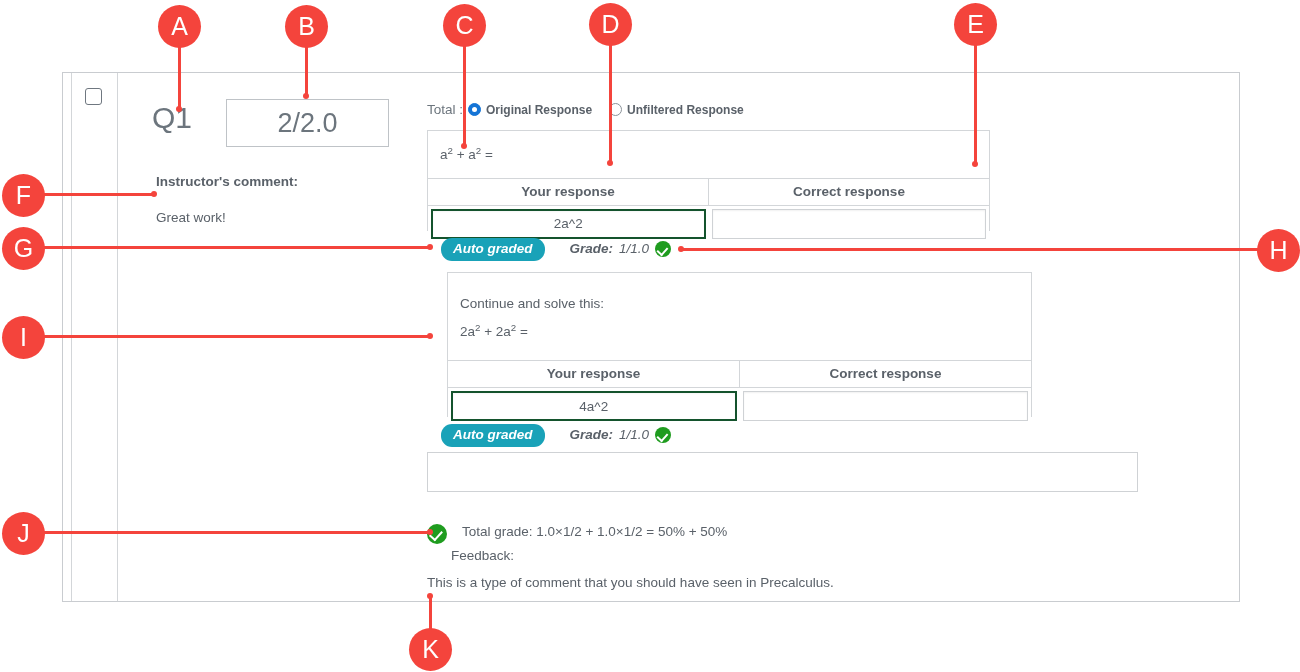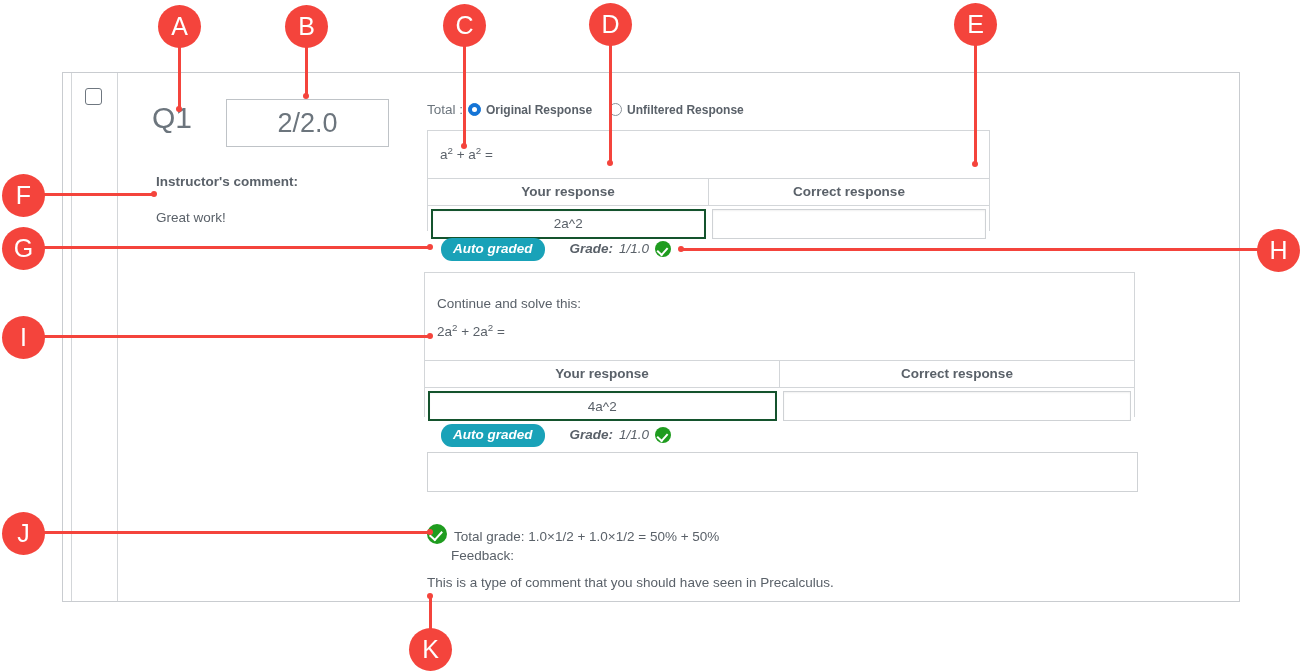--- a/index.html
+++ b/index.html
@@ -120,21 +120,21 @@
     border:solid #fff;border-width:0 2px 2px 0;transform:rotate(42deg);
   }
   .tick.big{width:20px;height:20px;}
   .tick.big::after{left:5px;top:4px;width:5.5px;height:10px;border-width:0 2.5px 2.5px 0;}
 
   .emptybox{
     position:absolute;border:1px solid #cfd2d5;box-sizing:border-box;background:#fff;
   }
 
   .totalrow{
-    position:absolute;left:427px;top:524px;display:flex;align-items:flex-end;gap:7px;
+    position:absolute;left:427px;top:524px;display:flex;align-items:flex-start;gap:15px;
     font-size:13.5px;color:#5a6169;
   }
   .fb-label{position:absolute;left:451px;top:548px;font-size:13.5px;color:#5a6169;}
   .fb-text{position:absolute;left:427px;top:575px;font-size:13.5px;color:#5a6169;}
 
   sup{font-size:0.72em;vertical-align:super;line-height:0;}
 
   
   .ann{
     position:absolute;width:43px;height:43px;border-radius:50%;
@@ -194,21 +194,21 @@
 
 <div class="gradedrow" style="left:441px;top:238px;">
   <span class="badge">Auto graded</span>
   <span class="gradetxt">
     <b>Grade:</b>
     <span>1/1.0</span>
     <span class="tick"></span>
   </span>
 </div>
 
-<div class="qblock" style="left:424px;top:272px;width:711px;height:145px;">
+<div class="qblock" style="left:447px;top:272px;width:585px;height:145px;">
   <div class="stem" style="padding-top:20px;padding-bottom:18px;">
     <div>Continue and solve this:</div>
     <div class="l2">2a<sup>2</sup> + 2a<sup>2</sup> =</div>
   </div>
   <div class="resp-head">
     <div>Your response</div>
     <div>Correct response</div>
   </div>
   <div class="resp-body">
     <div>

